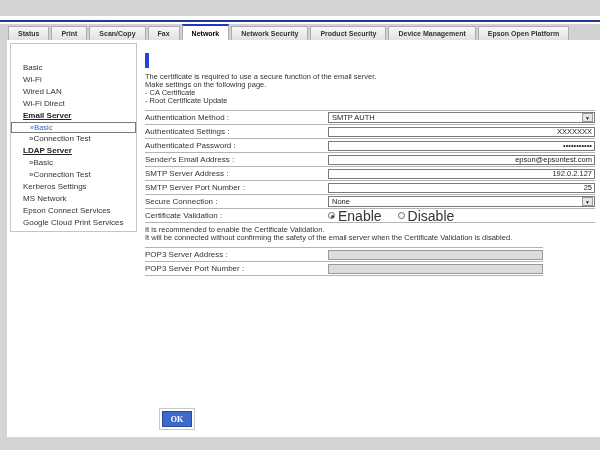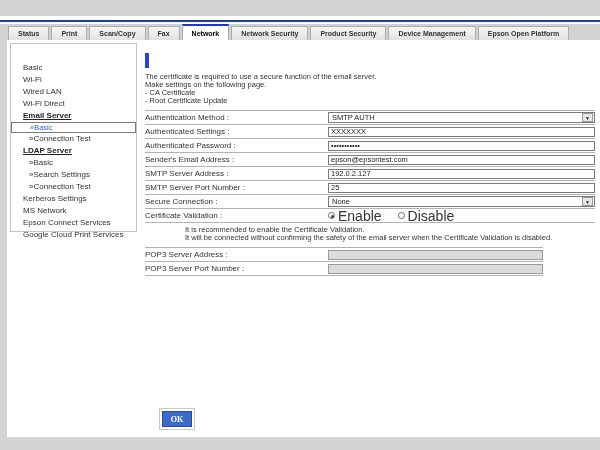--- a/index.html
+++ b/index.html
@@ -39,29 +39,29 @@
   .title-row{display:flex;align-items:center;height:16px;}
   .accent{width:4px;height:15px;background:var(--accent);margin-right:7px;}
   .page-title{font-size:13px;font-weight:bold;color:#3c3c3c;}
   .intro{margin-top:5px;font-size:7.5px;line-height:8px;color:#333;}
 
   
   .form{margin-top:5px;width:450px;border-bottom:1px solid #b3b3b3;}
   .frow{display:flex;align-items:center;height:14px;border-top:1px solid #b3b3b3;}
   .flabel{width:183px;font-size:8px;color:#333;flex-shrink:0;white-space:nowrap;}
   .fval{flex:1;display:flex;align-items:center;}
-  .tin{width:100%;height:10px;border:1px solid #7a7a7a;background:#fff;font-family:inherit;font-size:7.5px;color:#222;padding:0 2px;}
+  .tin{width:100%;height:10px;border:1px solid #7a7a7a;background:#fff;font-family:inherit;font-size:7.5px;color:#222;padding:0 2px;text-align:right;}
   .tin.dis{background:#dcdcdc;border-color:#9a9a9a;}
   .sel{width:100%;height:11px;border:1px solid #7a7a7a;background:#fff;display:flex;align-items:center;justify-content:space-between;font-size:7.5px;color:#222;padding-left:3px;cursor:pointer;}
   .selbtn{width:11px;height:9px;margin-right:1px;background:#e6e6e6;border:1px solid #999;font-size:5px;color:#222;display:flex;align-items:center;justify-content:center;}
   .radio{width:7px;height:7px;border:1px solid #666;border-radius:50%;background:#fefefe;display:inline-block;position:relative;margin-right:3px;flex-shrink:0;cursor:pointer;}
   .radio.checked::after{content:"";position:absolute;left:1.5px;top:1.5px;width:3px;height:3px;background:#444;border-radius:50%;}
   .rlabel{font-size:14px;color:#333;margin-right:16px;}
 
-  .note{margin-top:3px;font-size:7.5px;line-height:8px;color:#333;margin-left:40px;}
+  .note{margin-top:3px;font-size:7.5px;line-height:8px;color:#333;}
 
   .pop3{margin-top:5px;width:398px;border-bottom:1px solid #b3b3b3;}
   .p3row{display:flex;align-items:center;height:14px;border-top:1px solid #b3b3b3;}
   .p3row .tin{width:215px;flex:none;}
 
   
   .okwrap{position:absolute;left:152px;top:368px;border:1px solid #c8c8c8;padding:2px;background:#fff;}
   .okbtn{display:block;width:30px;height:16px;background:var(--btn);border:1px solid var(--btnborder);
          color:#fff;font-family:Liberation Serif, serif;font-size:8px;font-weight:bold;cursor:pointer;}
 </style>
@@ -92,21 +92,20 @@
   <div class="sidebar">
     <div class="side-item">Basic</div>
     <div class="side-item">Wi-Fi</div>
     <div class="side-item">Wired LAN</div>
     <div class="side-item">Wi-Fi Direct</div>
     <div class="side-item section">Email Server</div>
     <div class="side-item sub sel">»Basic</div>
     <div class="side-item sub">»Connection Test</div>
     <div class="side-item section">LDAP Server</div>
     <div class="side-item sub">»Basic</div>
-    <div class="side-item sub">»Search Settings</div>
     <div class="side-item sub">»Connection Test</div>
     <div class="side-item">Kerberos Settings</div>
     <div class="side-item">MS Network</div>
     <div class="side-item">Epson Connect Services</div>
     <div class="side-item">Google Cloud Print Services</div>
   </div>
 
   <div class="main">
     <div class="title-row">
       <div class="accent"></div>

